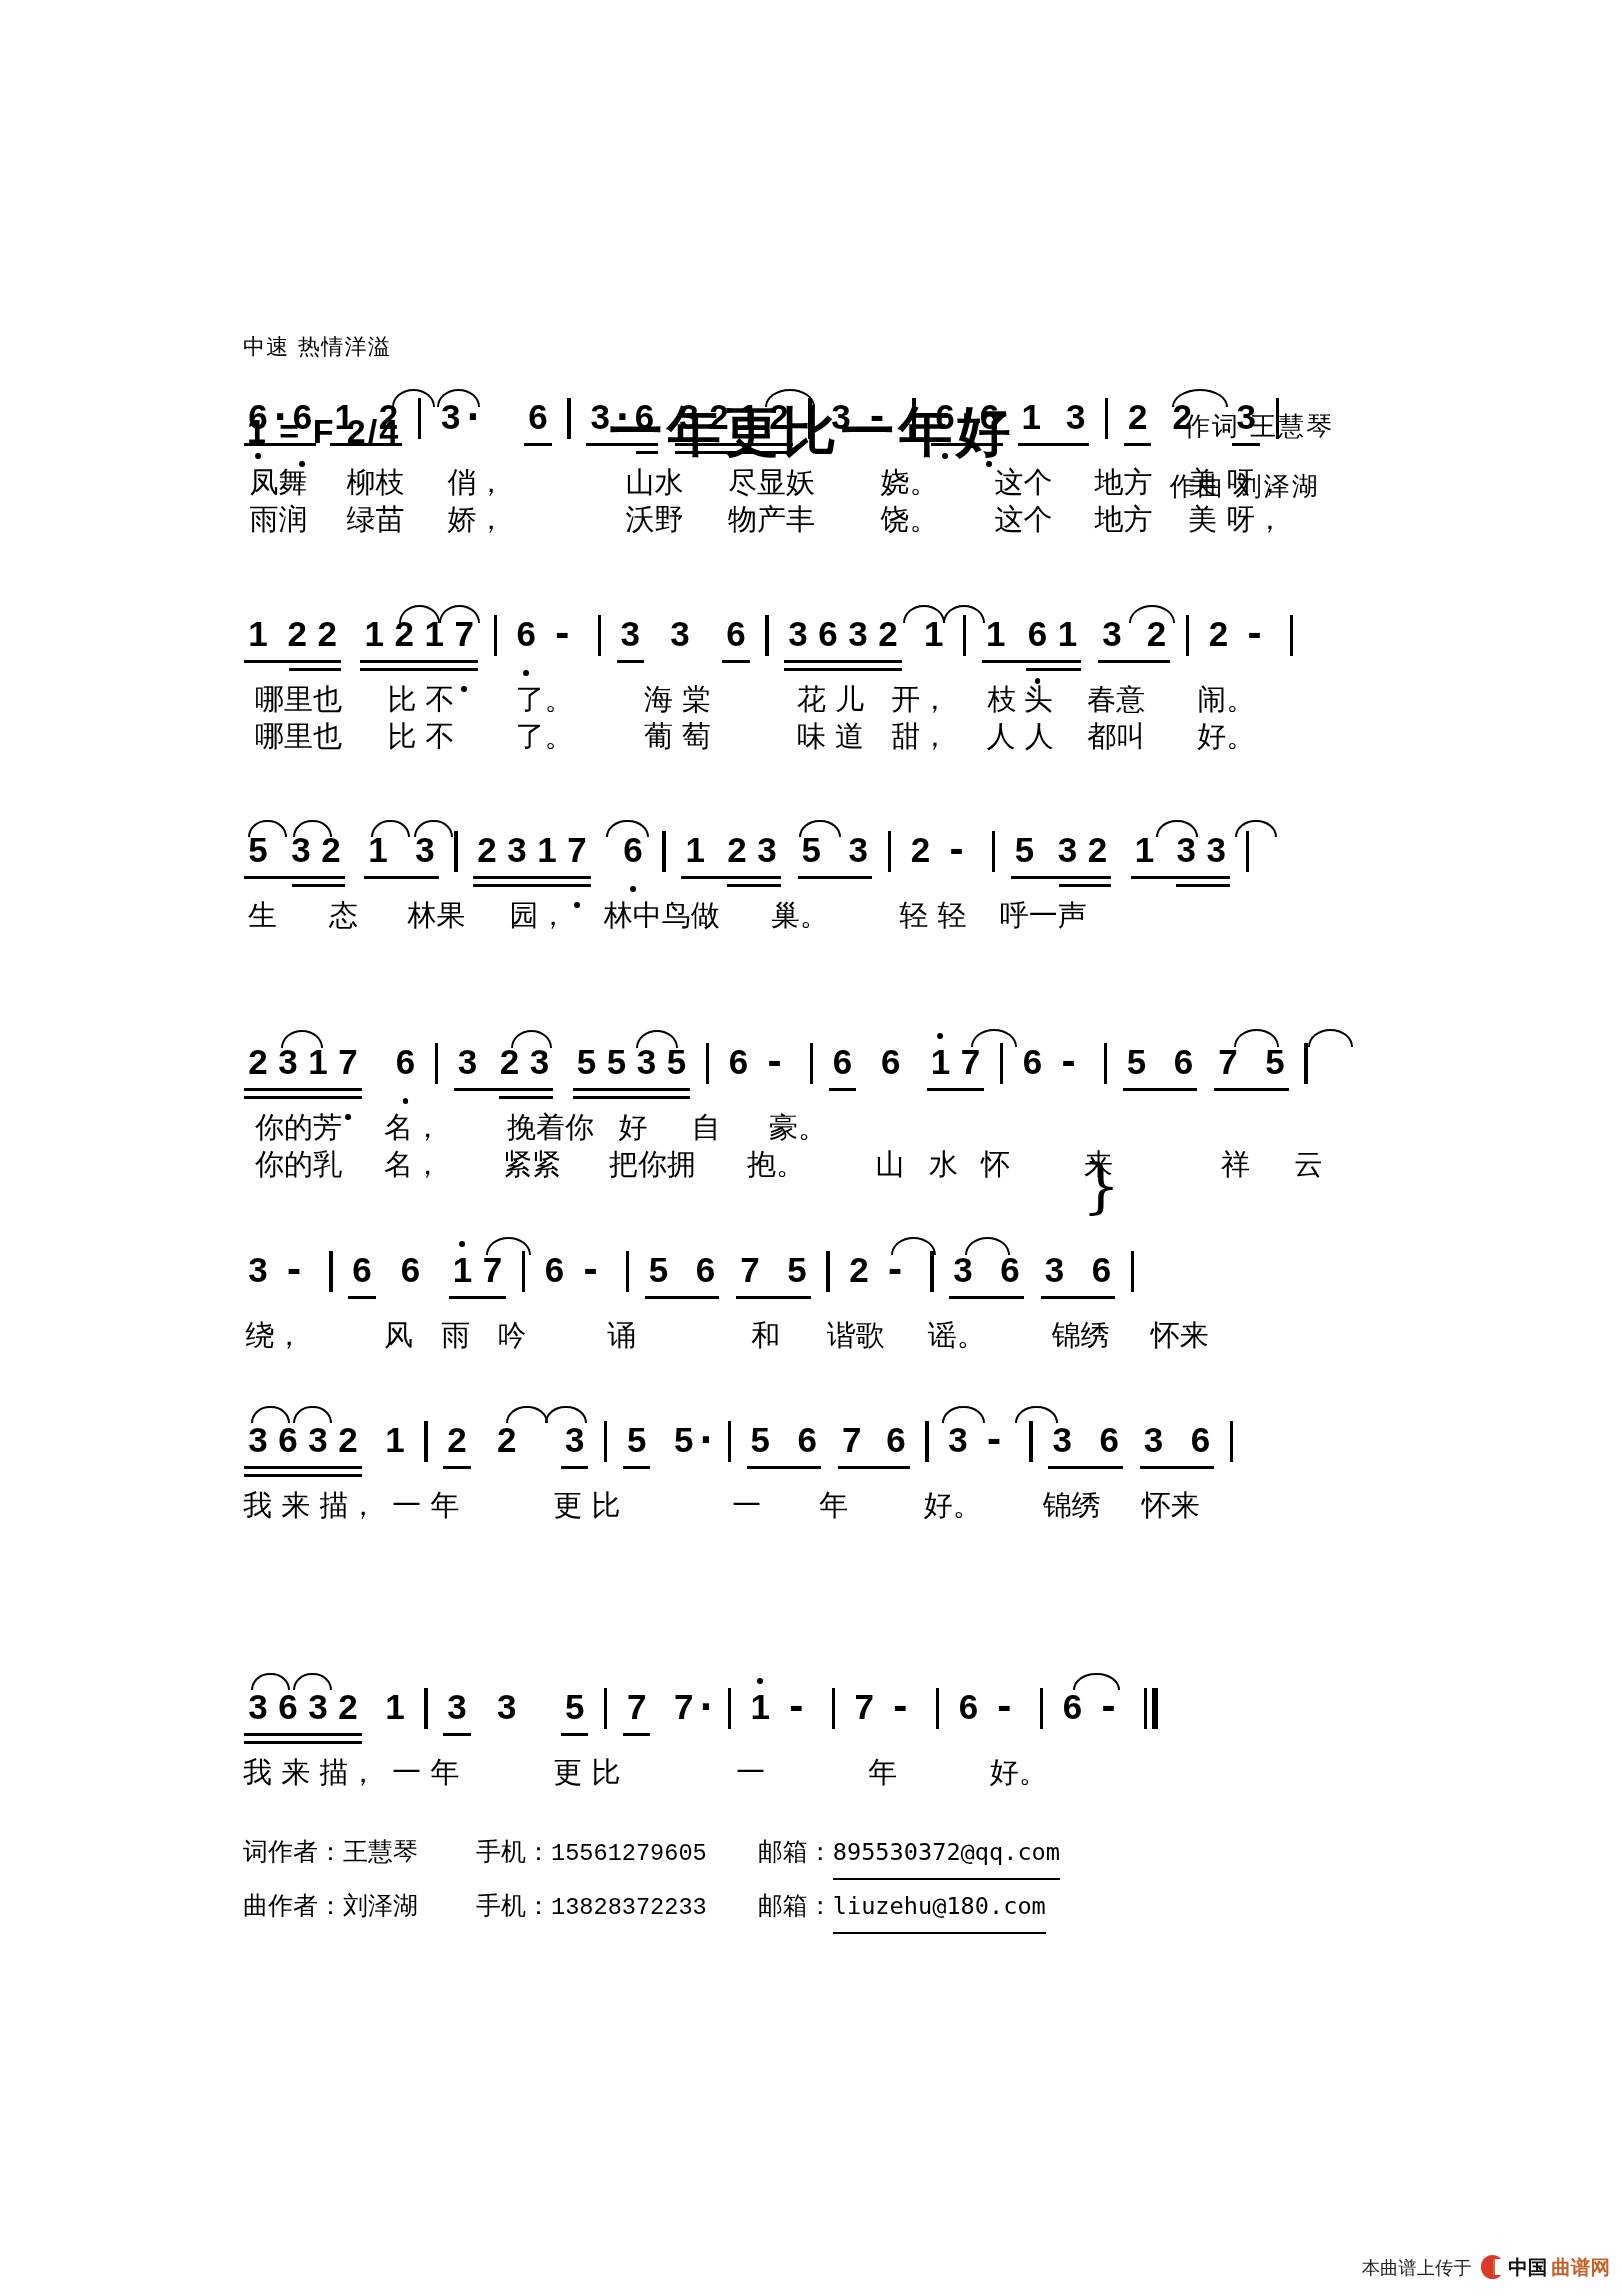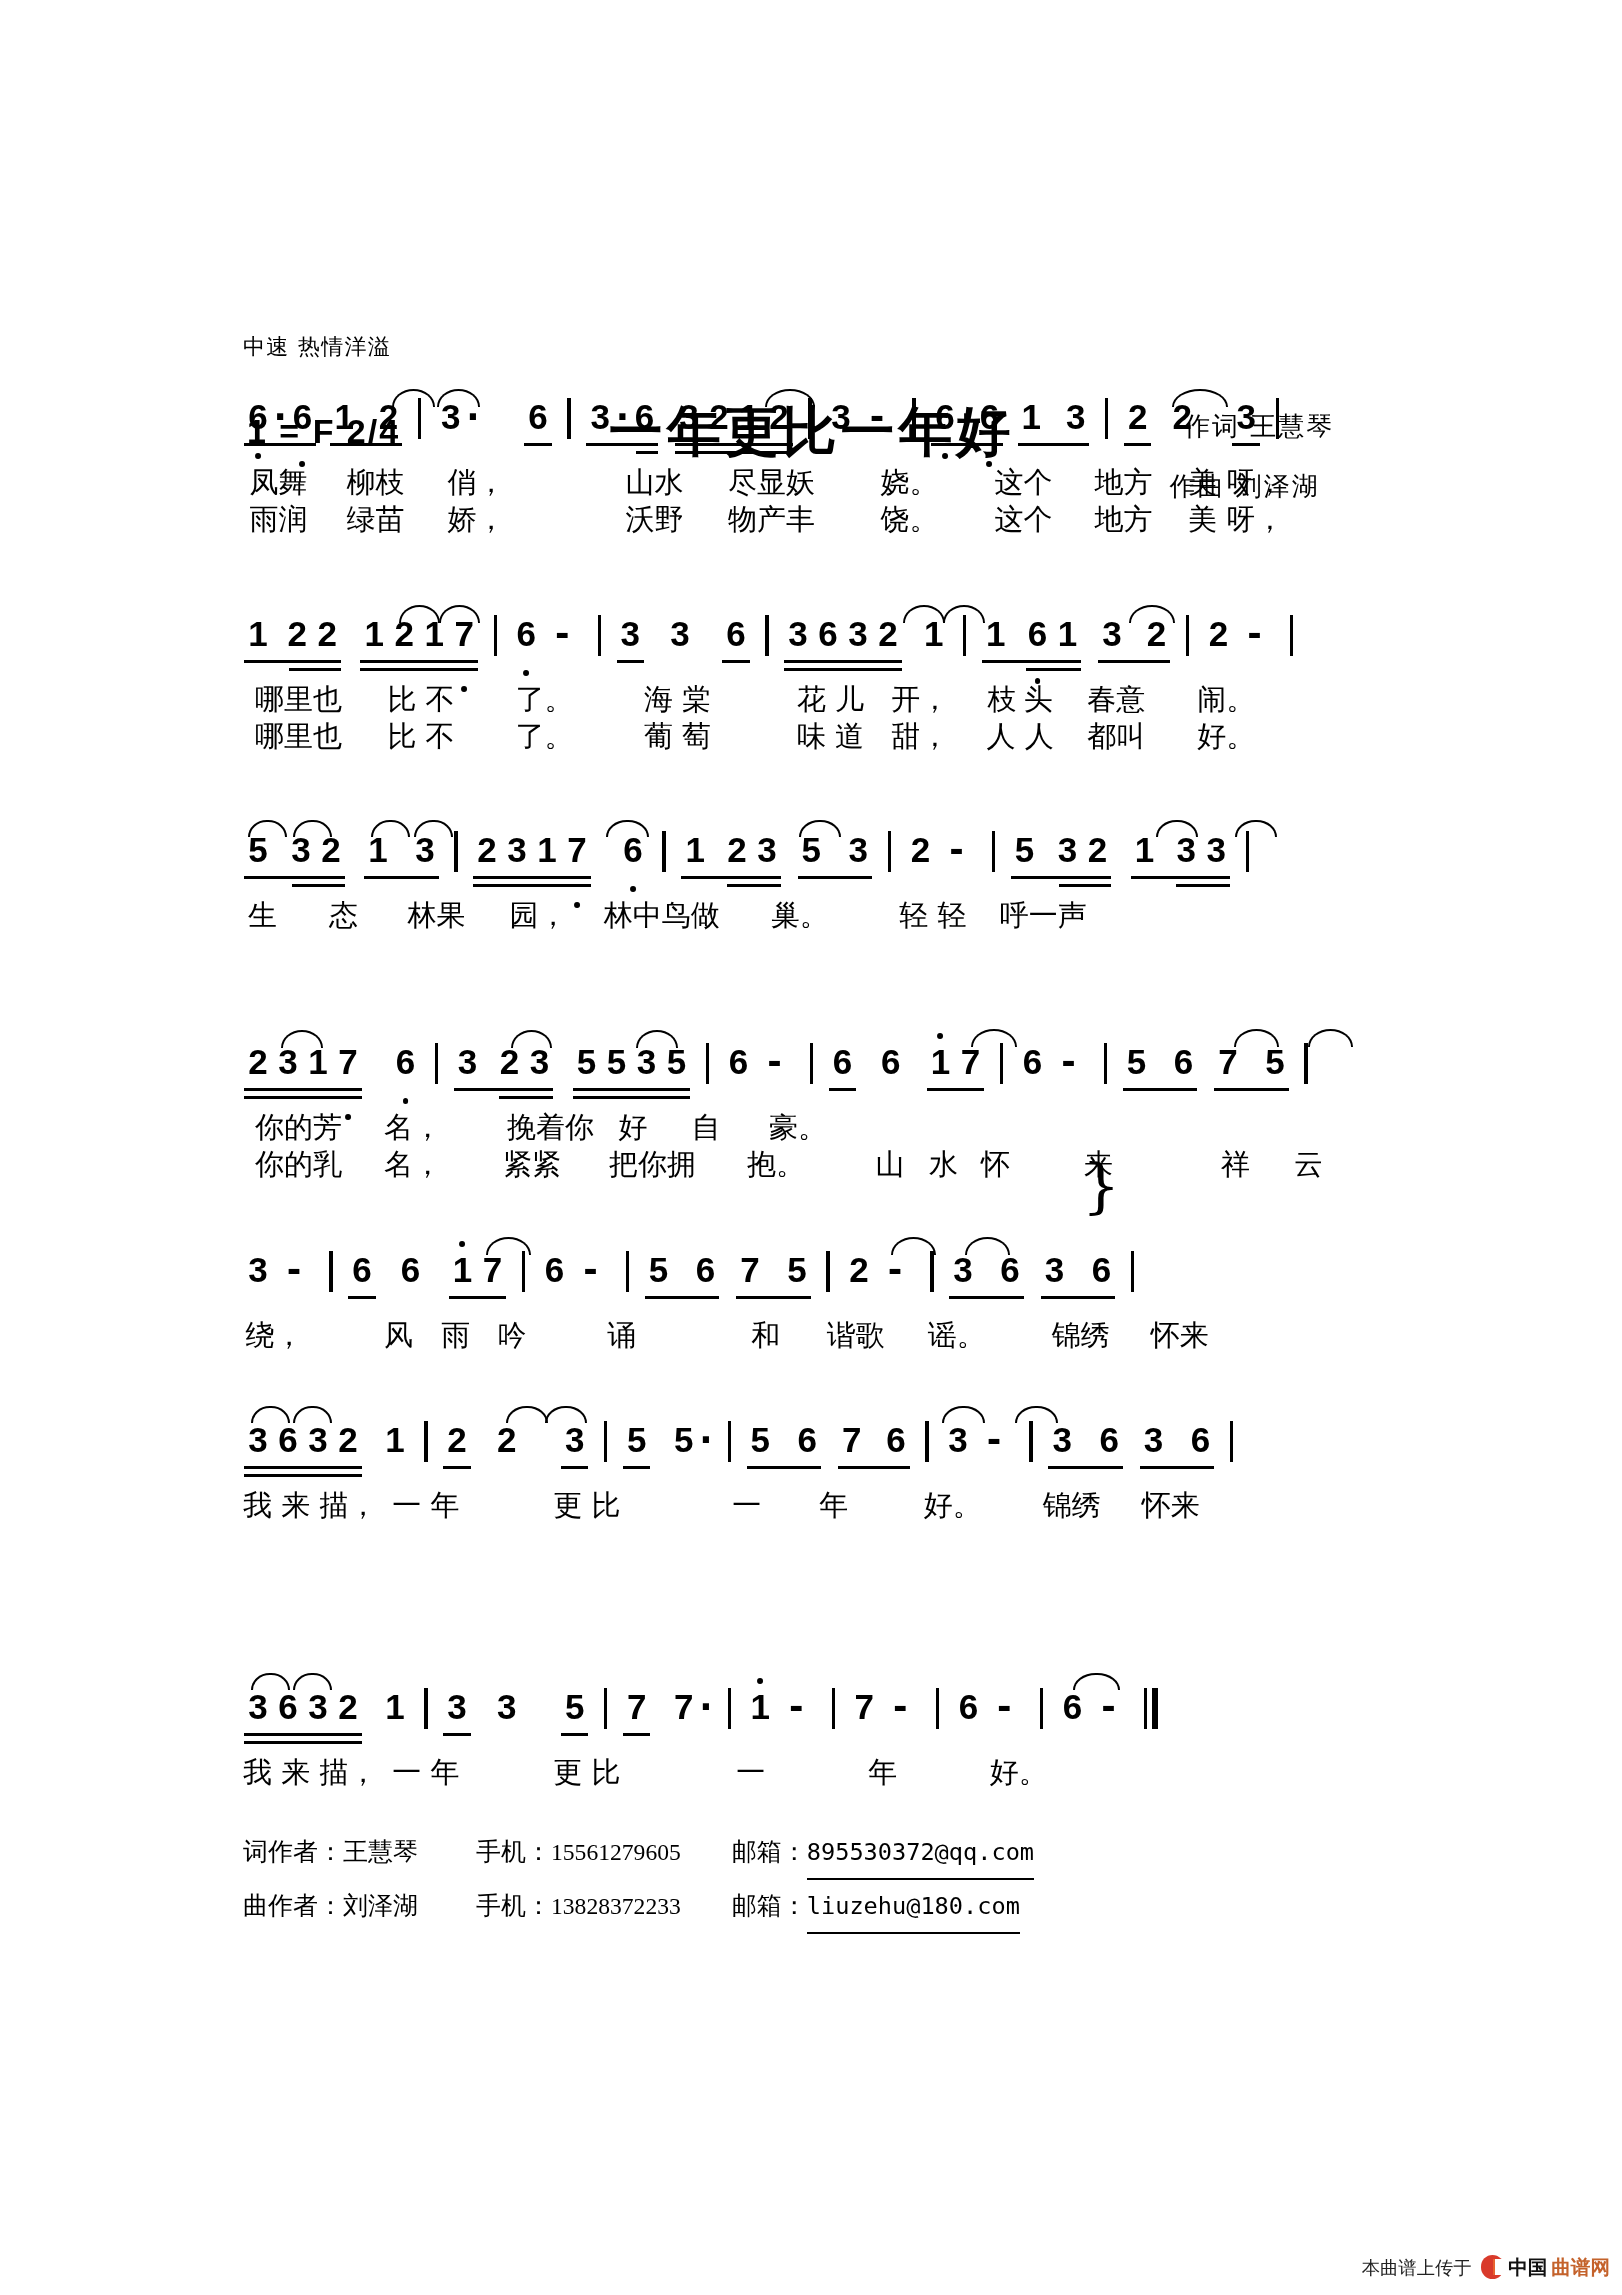--- a/index.html
+++ b/index.html
@@ -113,21 +113,21 @@
     font-family:"DejaVu Serif",serif; font-weight:300;
   }
 
   
   .footer { position:absolute; left:243px; top:1826px; width:1178px; }
   .foot-row {
     font-size:25px; line-height:51px; white-space:nowrap;
     font-family:"DejaVu Sans",sans-serif;
   }
   .foot-lbl { display:inline-block; }
-  .foot-val { display:inline-block; font-family:Liberation Serif, serif; font-size:23.6px; }
+  .foot-val { display:inline-block; font-family:Liberation Mono, monospace; font-size:23.6px; }
   .foot-mail { display:inline-block; font-family:"DejaVu Sans Mono",monospace; font-size:23.6px;
                border-bottom:2px solid #000; }
   .gap-a { display:inline-block; width:58px; }
   .gap-b { display:inline-block; width:51px; }
 
   
   .watermark {
     position:absolute; right:13px; bottom:14.4px;
     display:flex; align-items:center; gap:9.2px;
   }

